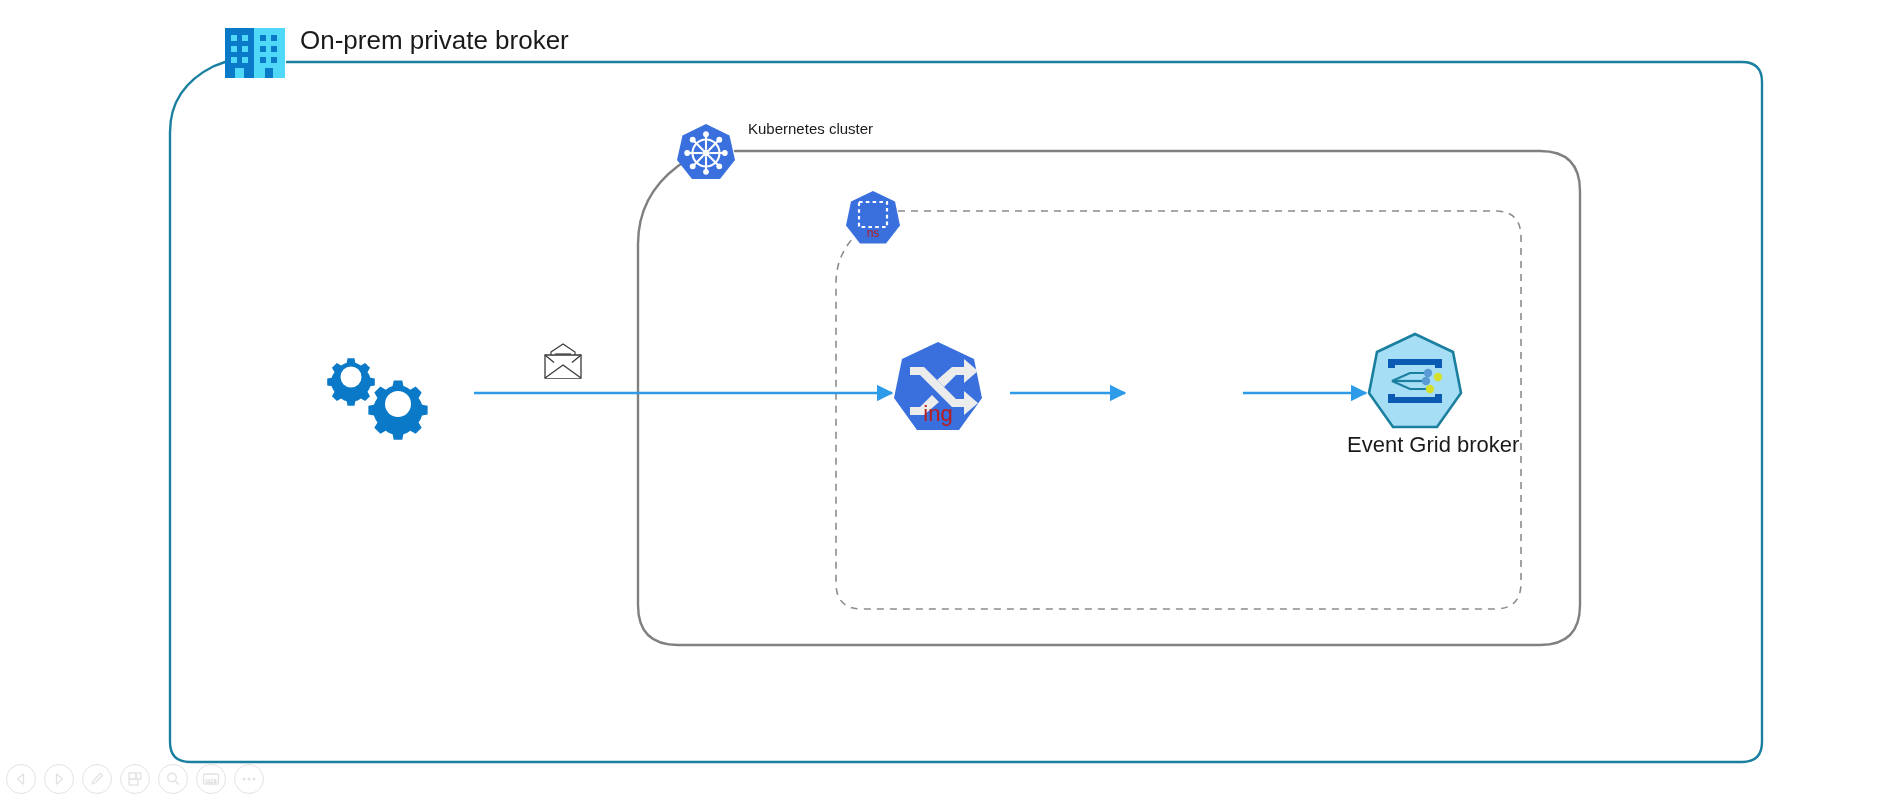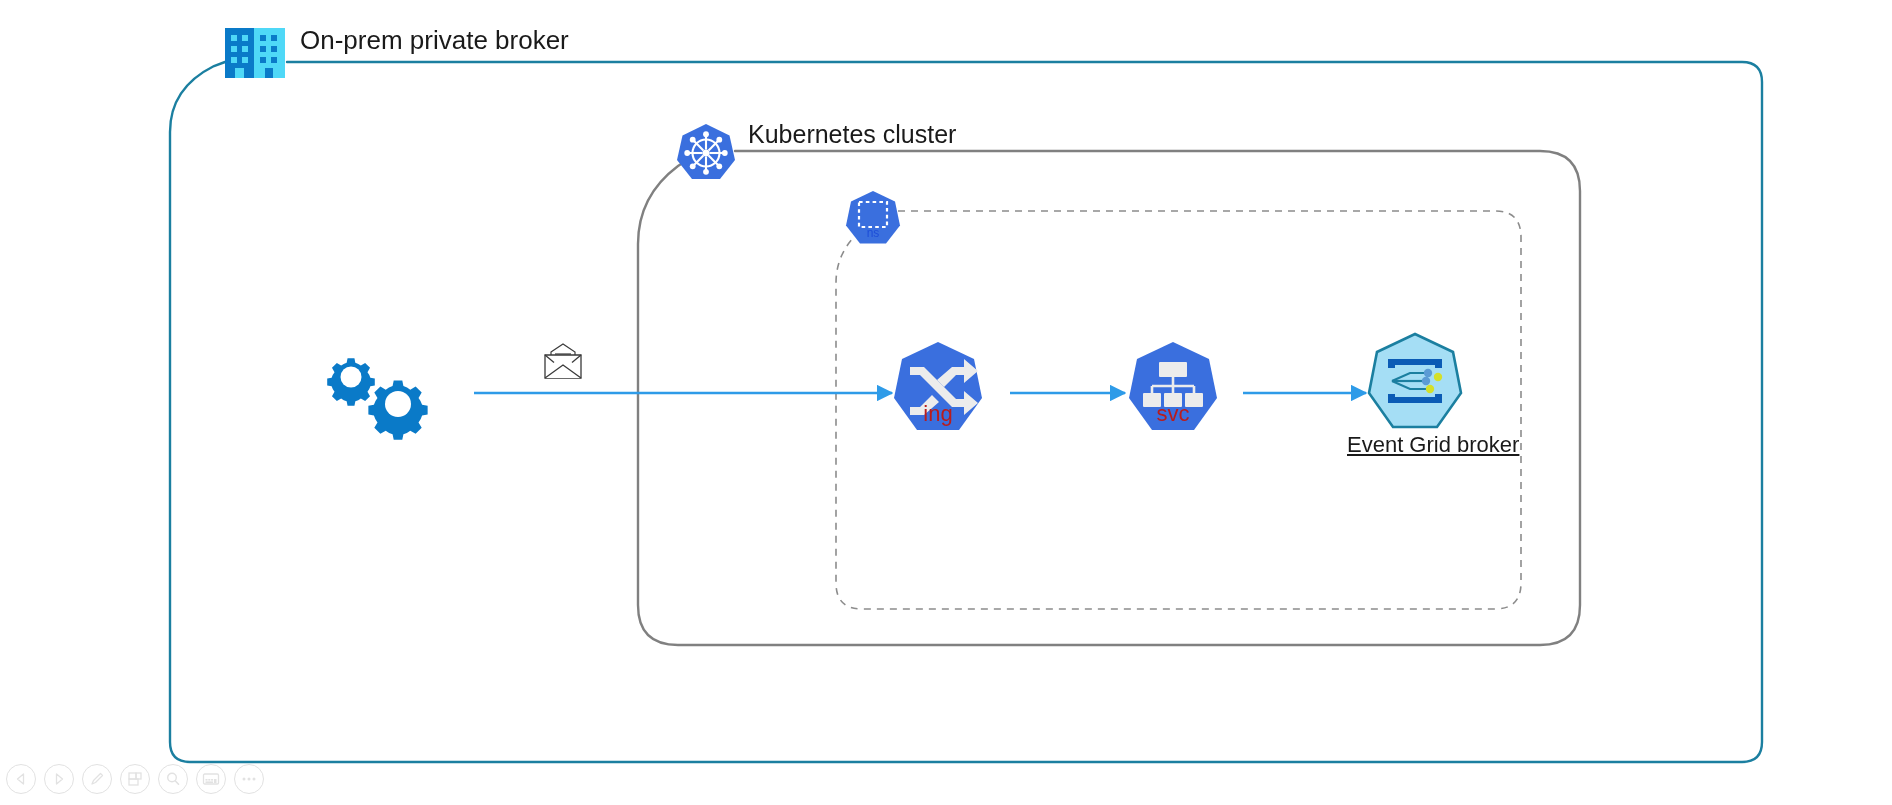--- a/index.html
+++ b/index.html
@@ -23,43 +23,43 @@
   .boundary svg { display: block; overflow: visible; }
 
   
   .lbl {
     position: absolute;
     color: #1a1a1a;
     white-space: nowrap;
     line-height: 1.1;
   }
   .lbl-onprem   { left: 300px; top: 26px;  font-size: 26px; }
-  .lbl-k8s      { left: 748px; top: 121px; font-size: 25px; }
+  .lbl-k8s      { left: 748px; top: 121px; font-size: 15px; }
   .lbl-publisher{ left: 265px; top: 449px; font-size: 26px; }
-  .lbl-eventgrid{ left: 1347px; top: 433px; font-size: 22px; text-decoration: underline; }
+  .lbl-eventgrid{ left: 1347px; top: 433px; font-size: 22px; }
 
   
   .node { position: absolute; }
   .node svg { display: block; overflow: visible; }
 
   
   .hexcap {
     position: absolute;
     width: 100%;
     text-align: center;
     color: #b91c1c;
     font-size: 22px;
     font-family: "Liberation Sans", sans-serif;
     pointer-events: none;
   }
   .nscap {
     position: absolute;
     width: 100%;
     text-align: center;
-    color: #1d4ed8;
+    color: #b91c1c;
     font-size: 12px;
     font-family: "Liberation Sans", sans-serif;
     pointer-events: none;
   }
 
   
   .conn { position: absolute; left: 0; top: 0; width: 1892px; height: 805px; pointer-events: none; }
 
   
   #toolbar {
@@ -265,39 +265,20 @@
 
       <g fill="#ececec">
         <path d="M 18 26 L 32 26 L 64 58 L 72 58 L 72 50 L 86 62 L 72 74 L 72 66 L 60 66 L 28 34 L 18 34 Z"></path>
         <path d="M 18 66 L 28 66 L 40 54 L 47 61 L 32 74 L 18 74 Z"></path>
         <path d="M 60 26 L 72 26 L 72 18 L 86 30 L 72 42 L 72 34 L 64 34 L 52 46 L 45 39 Z"></path>
       </g>
     </svg>
     <span class="hexcap" style="top:60px;left:0;">ing</span>
   </div>
 
-  <div class="node" style="left:1127px;top:341px;width:92px;height:92px;">
-    <svg width="92" height="92" viewBox="0 0 92 92">
-      <polygon points="46,1 82,18 90,57 67,89 25,89 2,57 10,18" fill="#3A6FDE"></polygon>
-      <g fill="#ececec">
-        <rect x="32" y="21" width="28" height="15" rx="1"></rect>
-        <rect x="16" y="52" width="18" height="14" rx="1"></rect>
-        <rect x="37" y="52" width="18" height="14" rx="1"></rect>
-        <rect x="58" y="52" width="18" height="14" rx="1"></rect>
-      </g>
-      <g stroke="#ececec" stroke-width="2.6" fill="none">
-        <line x1="46" y1="36" x2="46" y2="45"></line>
-        <line x1="25" y1="45" x2="67" y2="45"></line>
-        <line x1="25" y1="45" x2="25" y2="52"></line>
-        <line x1="46" y1="45" x2="46" y2="52"></line>
-        <line x1="67" y1="45" x2="67" y2="52"></line>
-      </g>
-    </svg>
-    <span class="hexcap" style="top:60px;left:0;">svc</span>
-  </div>
 
   <div class="node" style="left:1366px;top:332px;width:98px;height:98px;">
     <svg width="98" height="98" viewBox="0 0 98 98">
       <polygon points="49,2 87,20 95,61 71,95 27,95 3,61 11,20" fill="#A5DEF5" stroke="#1B7FA0" stroke-width="2.6"></polygon>
 
       <path d="M 22 27 L 22 36 L 29 36 L 29 33 L 69 33 L 69 36 L 76 36 L 76 27 Z" fill="#0B5BB5"></path>
 
       <path d="M 22 71 L 22 62 L 29 62 L 29 65 L 69 65 L 69 62 L 76 62 L 76 71 Z" fill="#0B5BB5"></path>
 
       <g stroke="#1B7FA0" stroke-width="2.2" fill="none">

